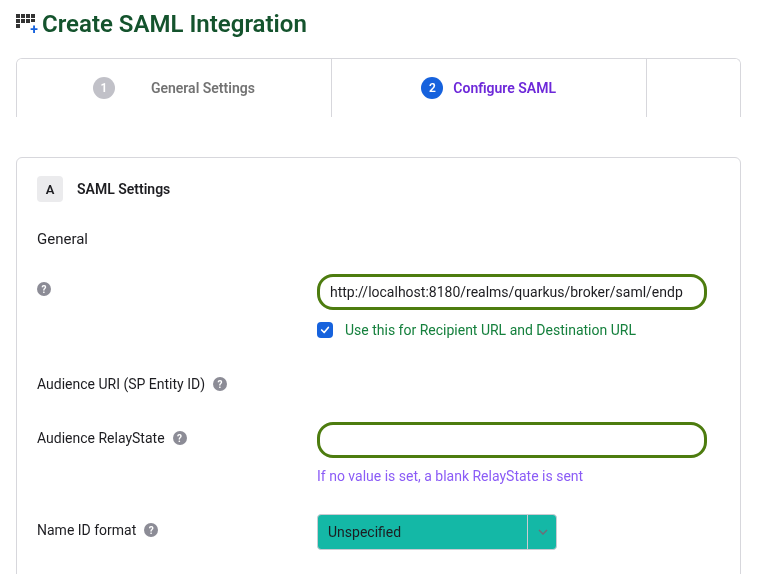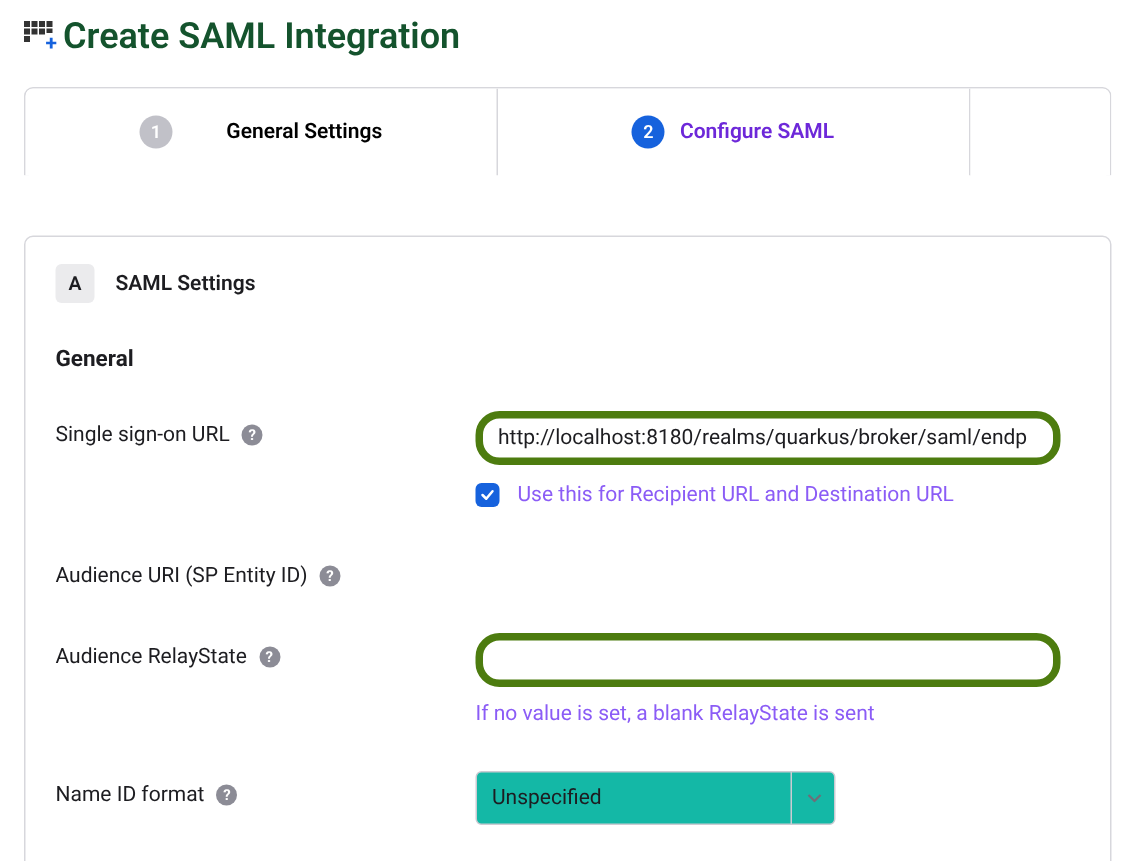--- a/index.html
+++ b/index.html
@@ -92,21 +92,21 @@
       background: #c1c1c8;
     }
     .step-badge.active {
       background: #1662dd;
     }
     .step-label {
       font-size: 14px;
       font-weight: 600;
     }
     .step-label.inactive {
-      color: #000000;
+      color: #737373;
       margin-left: 26px;
     }
     .step-label.active {
       color: #6d28d9;
     }
     .wizard-step.empty { justify-content: center; }
 
     .panel {
       margin: 40px 16px 0 16px;
       border: 1px solid #d7d7dc;
@@ -130,21 +130,21 @@
       font-weight: 600;
       font-size: 13px;
       color: #1d1d21;
     }
     .panel-title {
       font-size: 14px;
       font-weight: 600;
     }
     .section-title {
       font-size: 15px;
-      font-weight: 700;
+      font-weight: 400;
       margin-bottom: 26px;
       padding-left: 0;
     }
     .form-row {
       display: flex;
       align-items: flex-start;
       margin-bottom: 30px;
     }
     .form-label {
       width: 280px;
@@ -168,21 +168,21 @@
       font-weight: bold;
       cursor: pointer;
     }
     .form-field {
       flex: 1;
     }
     .text-input {
       width: 390px;
       max-width: 100%;
       height: 36px;
-      border: 5px solid #4d7c0f;
+      border: 3px solid #4d7c0f;
       border-radius: 16px;
       padding: 0 10px;
       font-size: 14px;
       color: #1d1d21;
       font-family: inherit;
     }
     .checkbox-row {
       display: flex;
       align-items: center;
       gap: 12px;
@@ -197,21 +197,21 @@
       align-items: center;
       justify-content: center;
       cursor: pointer;
     }
     .checkbox svg {
       width: 10px;
       height: 10px;
     }
     .checkbox-label {
       font-size: 14px;
-      color: #8b5cf6;
+      color: #15803d;
     }
     .help-text {
       margin-top: 10px;
       font-size: 14px;
       color: #8b5cf6;
     }
     .select-wrap {
       position: relative;
       width: 240px;
     }
@@ -276,21 +276,20 @@
 <div class="panel">
   <div class="panel-header">
     <div class="panel-letter">A</div>
     <div class="panel-title">SAML Settings</div>
   </div>
 
   <div class="section-title">General</div>
 
   <div class="form-row">
     <div class="form-label">
-      <span>Single sign-on URL</span>
       <span class="help-icon">?</span>
     </div>
     <div class="form-field">
       <input type="text" class="text-input" value="http://localhost:8180/realms/quarkus/broker/saml/endp" style="">
       <div class="checkbox-row">
         <div class="checkbox">
           <svg viewBox="0 0 12 12">
               <path d="M2 6 L5 9 L10 3" stroke="#fff" stroke-width="2" fill="none" stroke-linecap="round" stroke-linejoin="round"></path>
             </svg>
         </div>

